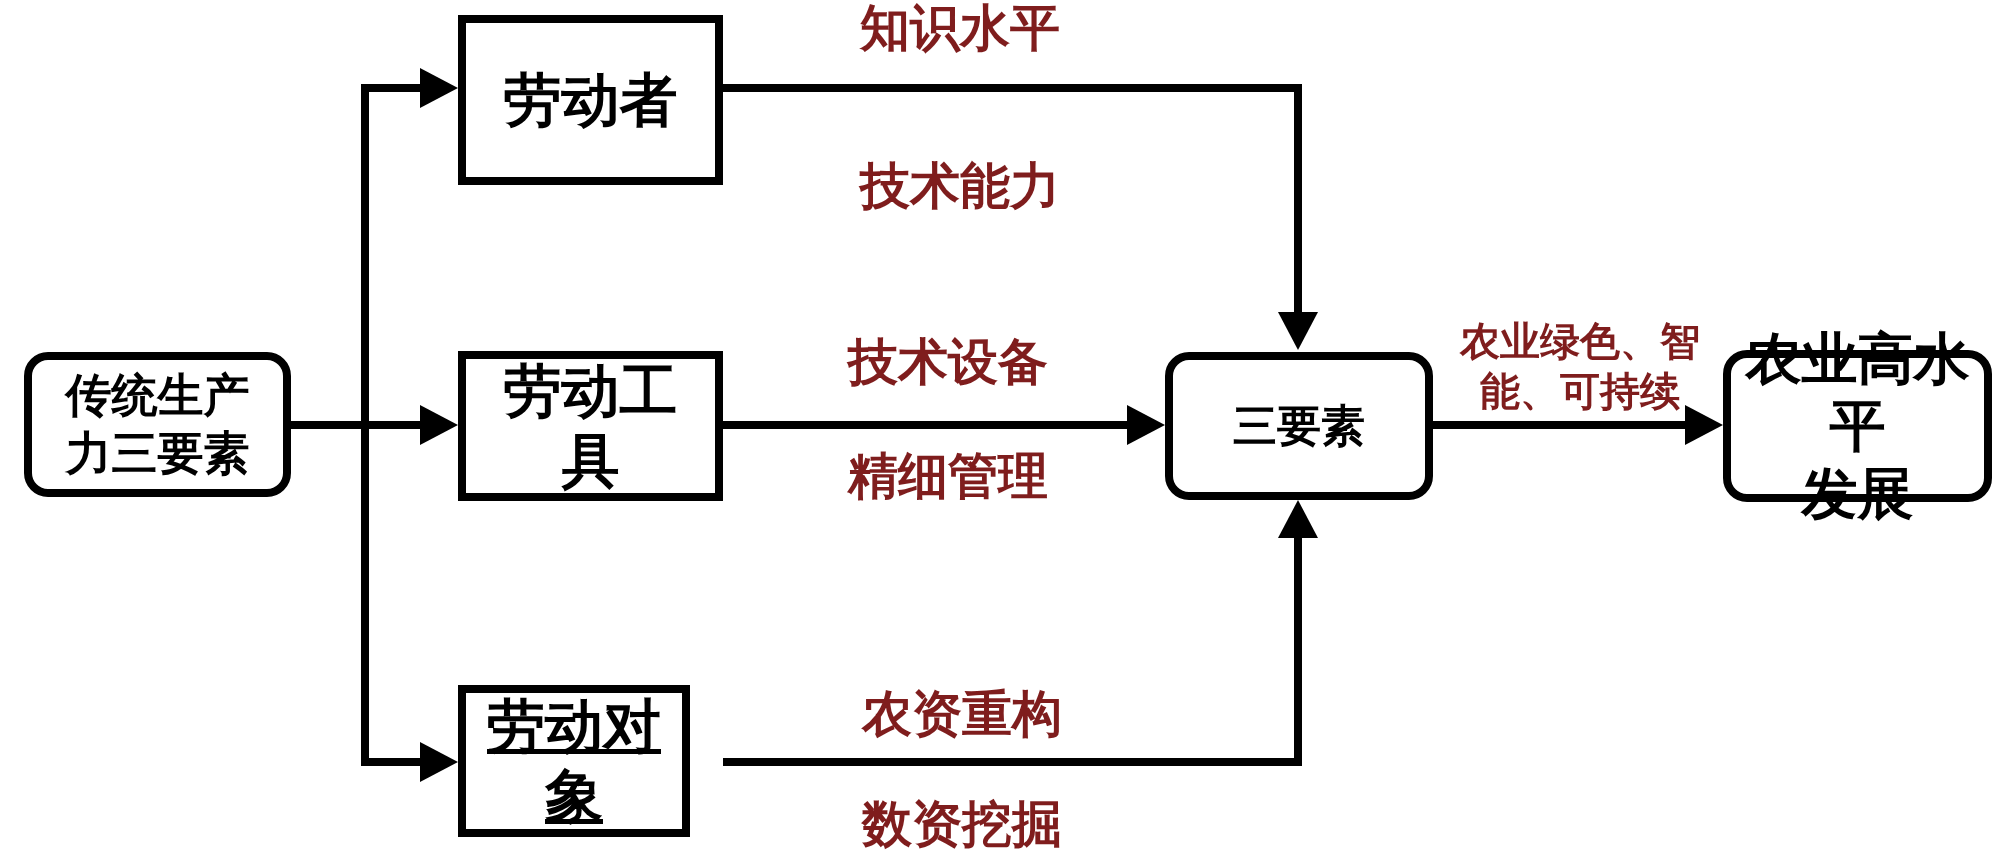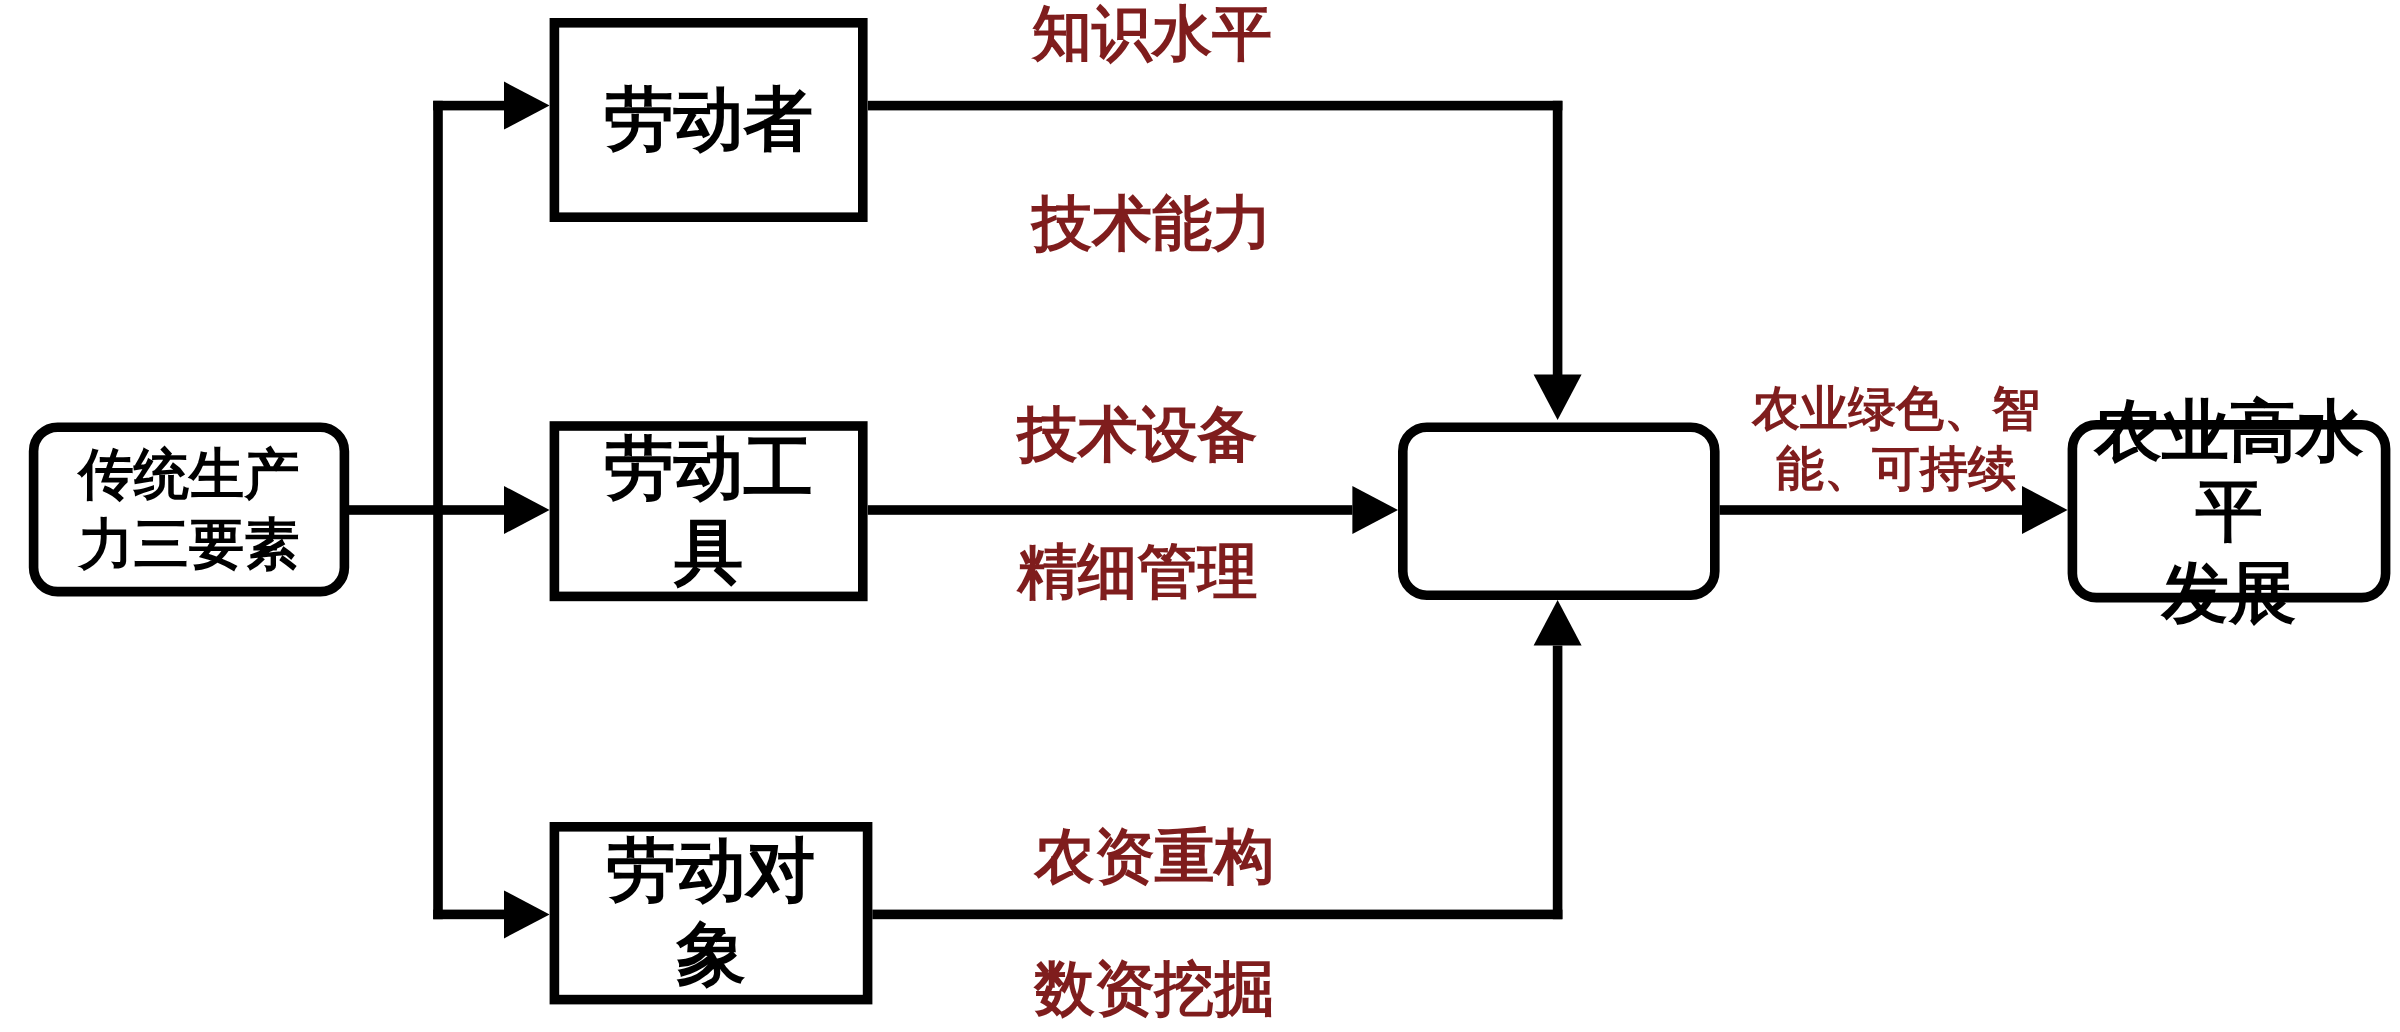--- a/index.html
+++ b/index.html
@@ -57,21 +57,21 @@
     font-weight: bold;
     color: #7f1d1d;
     white-space: nowrap;
     font-size: 50px;
     line-height: 1.05;
   }
   
   #box-traditional { left: 24px;   top: 352px; width: 267px; height: 145px; font-size: 46px; line-height: 1.25; }
   #box-laborer     { left: 458px;  top: 15px;  width: 265px; height: 170px; font-size: 58px; line-height: 1.2; }
   #box-tools       { left: 458px;  top: 351px; width: 265px; height: 150px; font-size: 58px; line-height: 1.2; }
-  #box-objects     { left: 458px;  top: 685px; width: 269px; height: 152px; font-size: 58px; line-height: 1.2; }
+  #box-objects     { left: 458px;  top: 685px; width: 232px; height: 152px; font-size: 58px; line-height: 1.2; text-decoration: underline; }
   #box-newquality  { left: 1165px; top: 352px; width: 268px; height: 148px; font-size: 44px; line-height: 1.2; }
   #box-highlevel   { left: 1723px; top: 350px; width: 269px; height: 152px; font-size: 56px; line-height: 1.2; }
 
   
   #line-trad-out     { left: 277px;  top: 421px; width: 145px; height: 8px; }
   #line-trunk        { left: 361px;  top: 84px;  width: 8px;   height: 682px; }
   #line-branch-top   { left: 361px;  top: 84px;  width: 61px;  height: 8px; }
   #line-branch-bot   { left: 361px;  top: 758px; width: 61px;  height: 8px; }
   #line-laborer-h    { left: 723px;  top: 84px;  width: 579px; height: 8px; }
   #line-laborer-v    { left: 1294px; top: 84px;  width: 8px;   height: 230px; }
@@ -139,20 +139,21 @@
     <span>劳动工</span>
     <span>具</span>
   </div>
 
   <div class="box" id="box-objects">
     <span>劳动对</span>
     <span>象</span>
   </div>
 
   <div class="box rounded" id="box-newquality">
+    <span>三要素</span>
   </div>
 
   <div class="box rounded" id="box-highlevel">
     <span>农业高水平</span>
     <span>发展</span>
   </div>
 
   <div class="elabel" id="lbl-knowledge">知识水平</div>
   <div class="elabel" id="lbl-techability">技术能力</div>
   <div class="elabel" id="lbl-techequip">技术设备</div>

